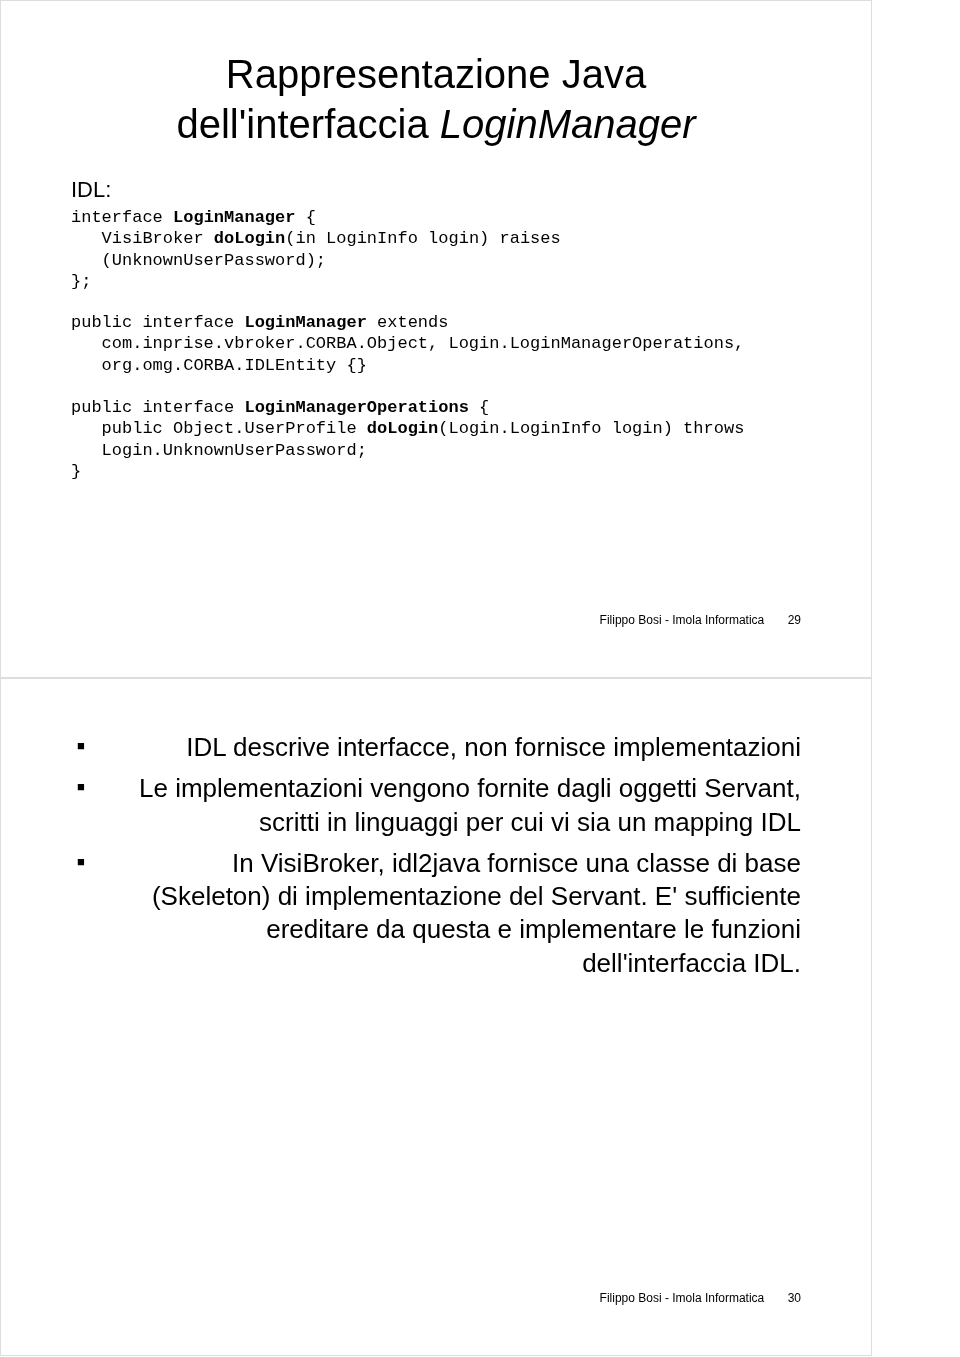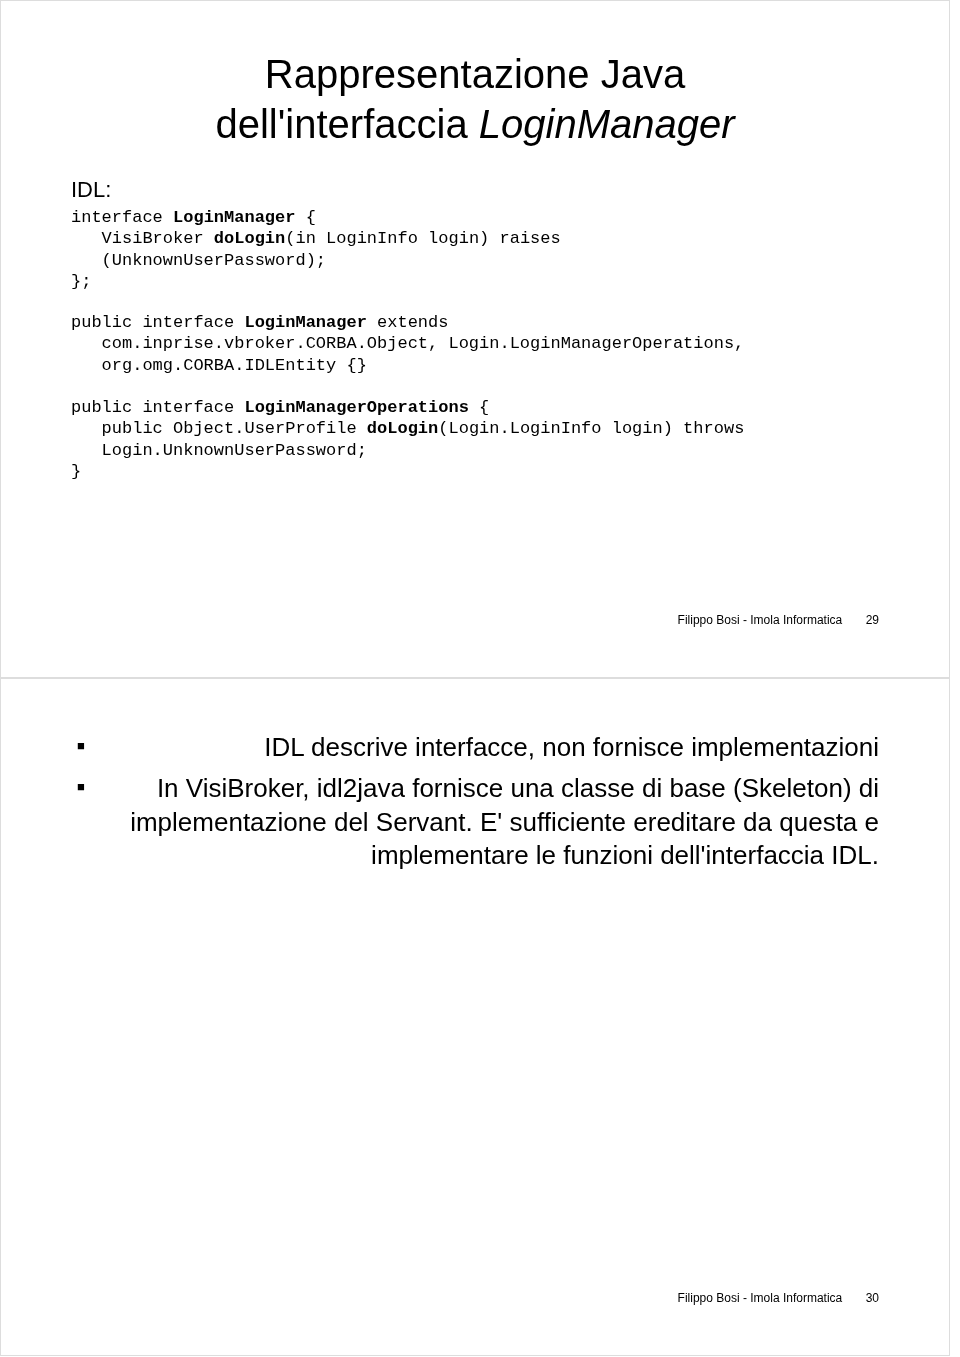--- a/index.html
+++ b/index.html
@@ -5,21 +5,21 @@
   * { box-sizing: border-box; }
   body {
     margin: 0;
     padding: 0;
     background: #fff;
     font-family: Verdana, Geneva, sans-serif;
     color: #000;
     width: 960px;
   }
   .slide {
-    width: 950px;
+    width: 872px;
     border: 1px solid #ddd;
     padding: 48px 70px 30px 70px;
     position: relative;
   }
   .slide-1 { height: 678px; }
   .slide-2 { height: 678px; }
   .title {
     text-align: center;
     font-size: 40px;
     font-weight: 400;
@@ -104,20 +104,21 @@
   <div class="footer">
     <span class="ftlabel">Filippo Bosi - Imola Informatica</span>
     <span class="ftnum">29</span>
   </div>
 </div>
 
 <div class="slide slide-2">
 
   <ul class="bullets">
     <li>IDL descrive interfacce, non fornisce implementazioni</li>
+    <li>Le implementazioni vengono fornite dagli oggetti Servant, scritti in linguaggi per cui vi sia un mapping IDL</li>
     <li>In VisiBroker, idl2java fornisce una classe di base (Skeleton) di implementazione del Servant. E' sufficiente ereditare da questa e implementare le funzioni dell'interfaccia IDL.</li>
   </ul>
 
   <div class="footer">
     <span class="ftlabel">Filippo Bosi - Imola Informatica</span>
     <span class="ftnum">30</span>
   </div>
 </div>
 
 </body></html>

